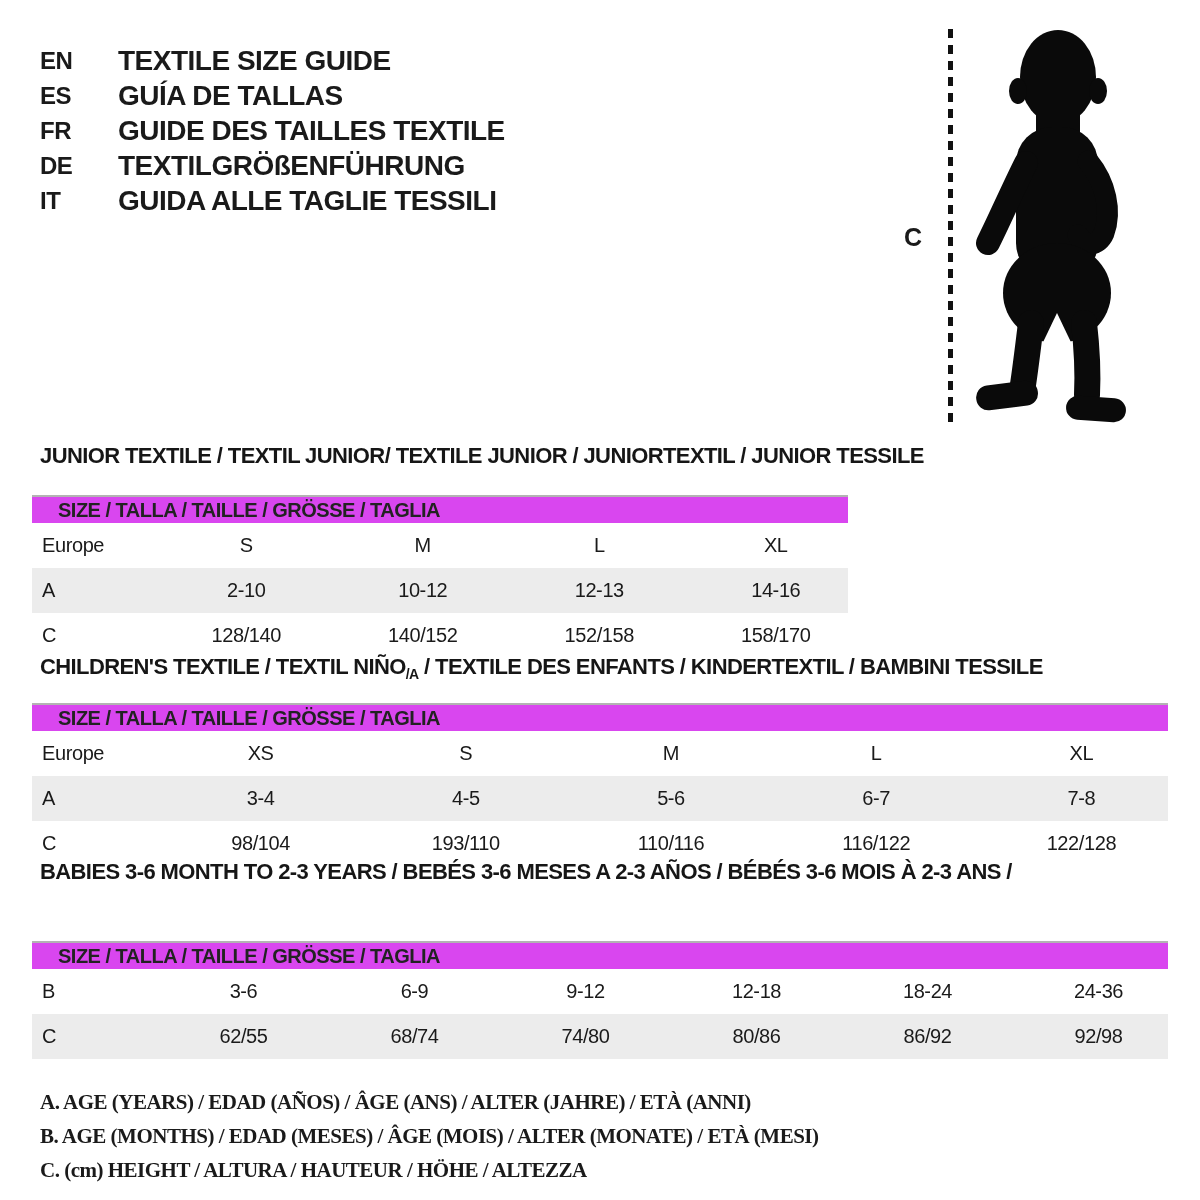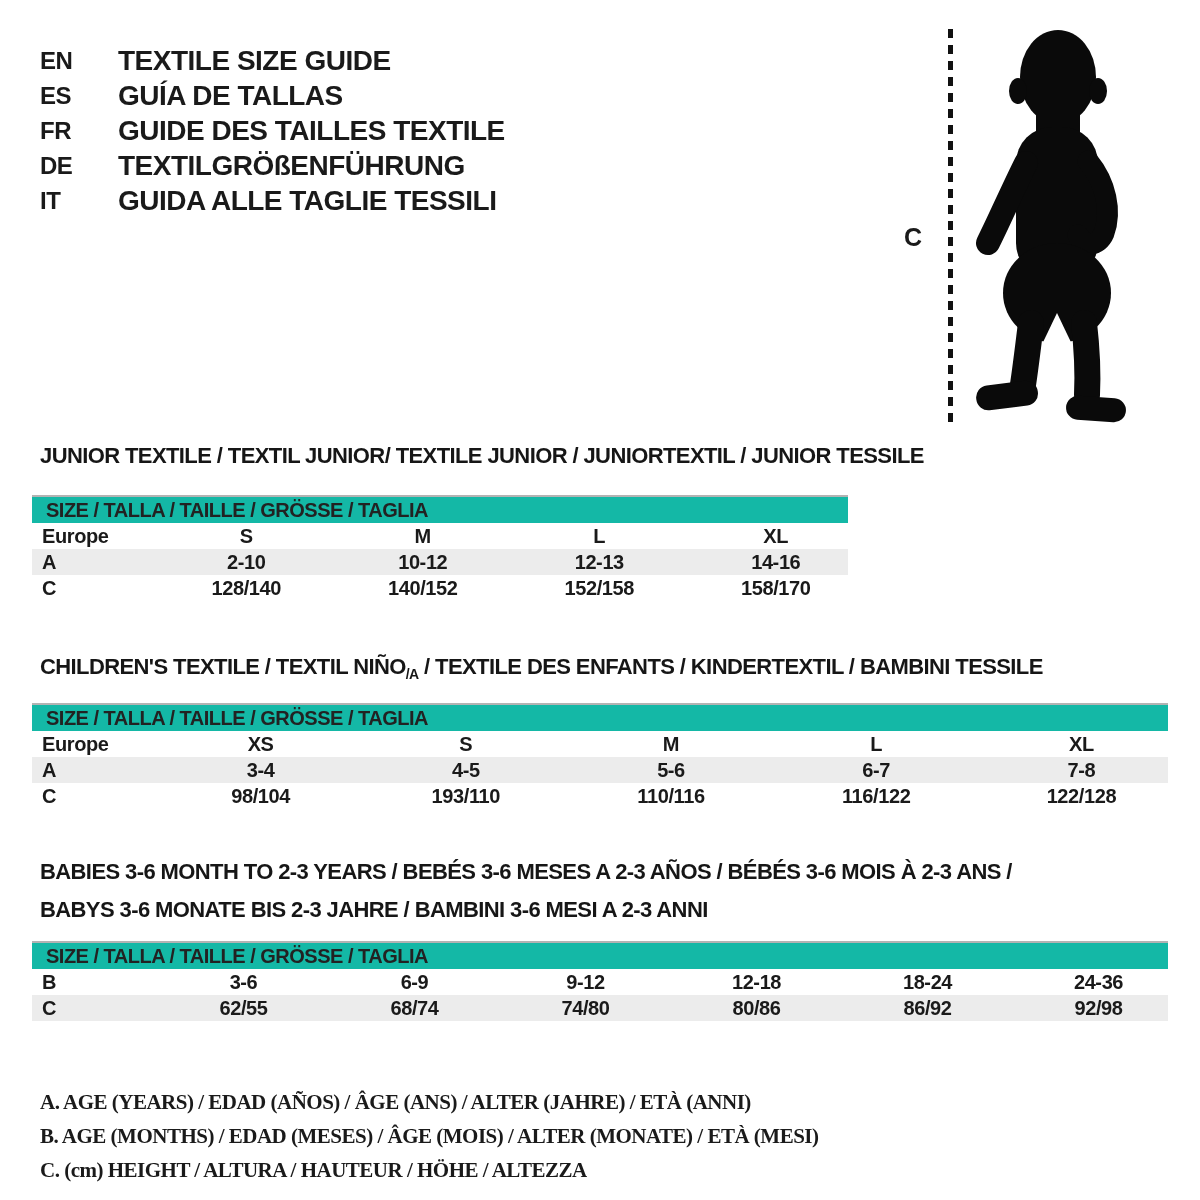--- a/index.html
+++ b/index.html
@@ -22,27 +22,27 @@
   .baby-svg{position:absolute;left:972px;top:12px;}
   
   .sec-title{
     position:absolute;left:40px;font-size:22px;font-weight:700;letter-spacing:-0.6px;
     white-space:nowrap;color:#161616;
   }
   .sec-title .subpart{font-size:14px;vertical-align:sub;}
   
   .size-table{position:absolute;left:32px;}
   .t-header{
-    background:#14b8a6;border-top:2px solid #b3b3b3;height:28px;
-    display:flex;align-items:center;padding-left:14px;box-sizing:border-box;
+    background:#d946ef;border-top:2px solid #b3b3b3;height:28px;
+    display:flex;align-items:center;padding-left:26px;box-sizing:border-box;
     font-size:20px;font-weight:700;letter-spacing:-0.5px;color:#222;
   }
   .t-row{
-    display:grid;height:26px;align-items:center;
-    font-size:20px;font-weight:700;letter-spacing:-0.4px;gap:32px;
+    display:grid;height:45px;align-items:center;
+    font-size:20px;font-weight:400;letter-spacing:-0.4px;gap:32px;
   }
   .t-row.alt{background:#ececec;}
   .t-row .lbl{padding-left:10px;text-align:left;}
   .t-row .val{text-align:center;}
   .cols4{grid-template-columns:110px repeat(4,1fr);}
   .cols5{grid-template-columns:110px repeat(5,1fr);}
   .cols6{grid-template-columns:110px repeat(6,1fr);}
   
   .footnotes{position:absolute;left:40px;top:1072px;font-family:Liberation Serif, serif;}
   .footnote{height:34px;display:flex;align-items:center;font-size:21px;font-weight:700;letter-spacing:-0.5px;white-space:nowrap;}
@@ -148,21 +148,20 @@
       <span class="lbl">C</span>
       <span class="val">98/104</span>
       <span class="val">193/110</span>
       <span class="val">110/116</span>
       <span class="val">116/122</span>
       <span class="val">122/128</span>
     </div>
   </div>
 
   <div class="sec-title" style="top:846px;">BABIES 3-6 MONTH TO 2-3 YEARS / BEBÉS 3-6 MESES A 2-3 AÑOS / BÉBÉS 3-6 MOIS À 2-3 ANS /</div>
-  <div class="sec-title" style="top:884px;">BABYS 3-6 MONATE BIS 2-3 JAHRE / BAMBINI 3-6 MESI A 2-3 ANNI</div>
   <div class="size-table" style="top:928px;width:1136px;">
     <div class="t-header">SIZE / TALLA / TAILLE / GRÖSSE / TAGLIA</div>
     <div class="t-row cols6">
       <span class="lbl">B</span>
       <span class="val">3-6</span>
       <span class="val">6-9</span>
       <span class="val">9-12</span>
       <span class="val">12-18</span>
       <span class="val">18-24</span>
       <span class="val">24-36</span>

